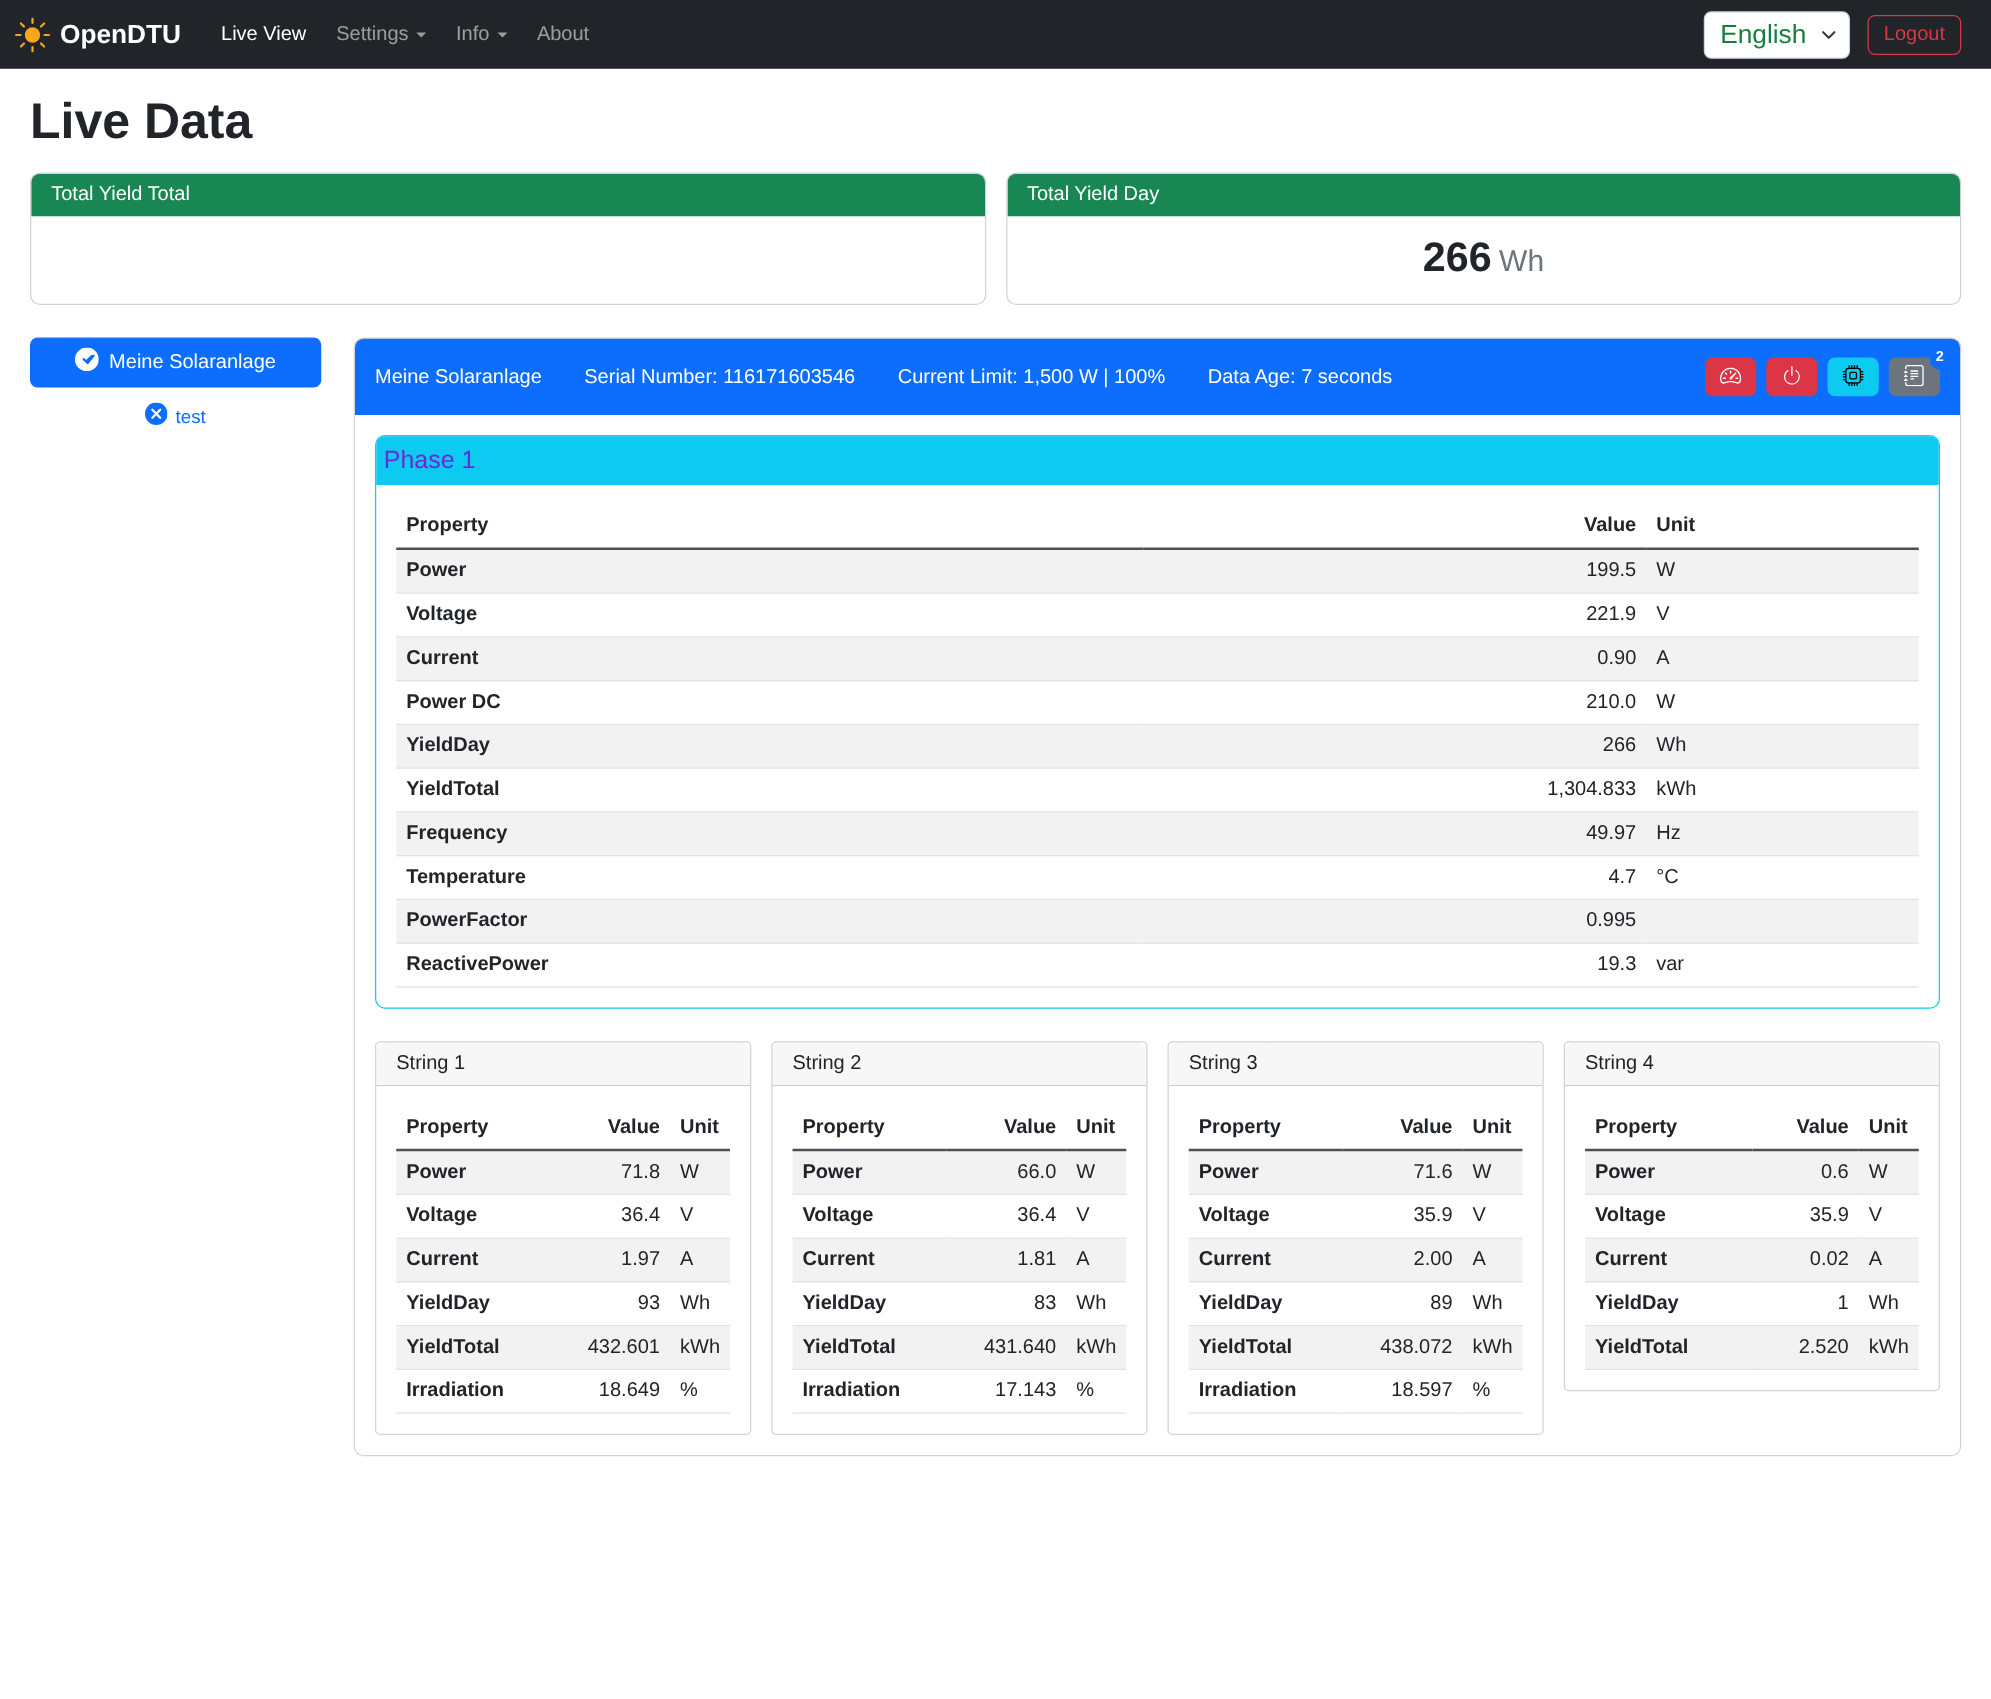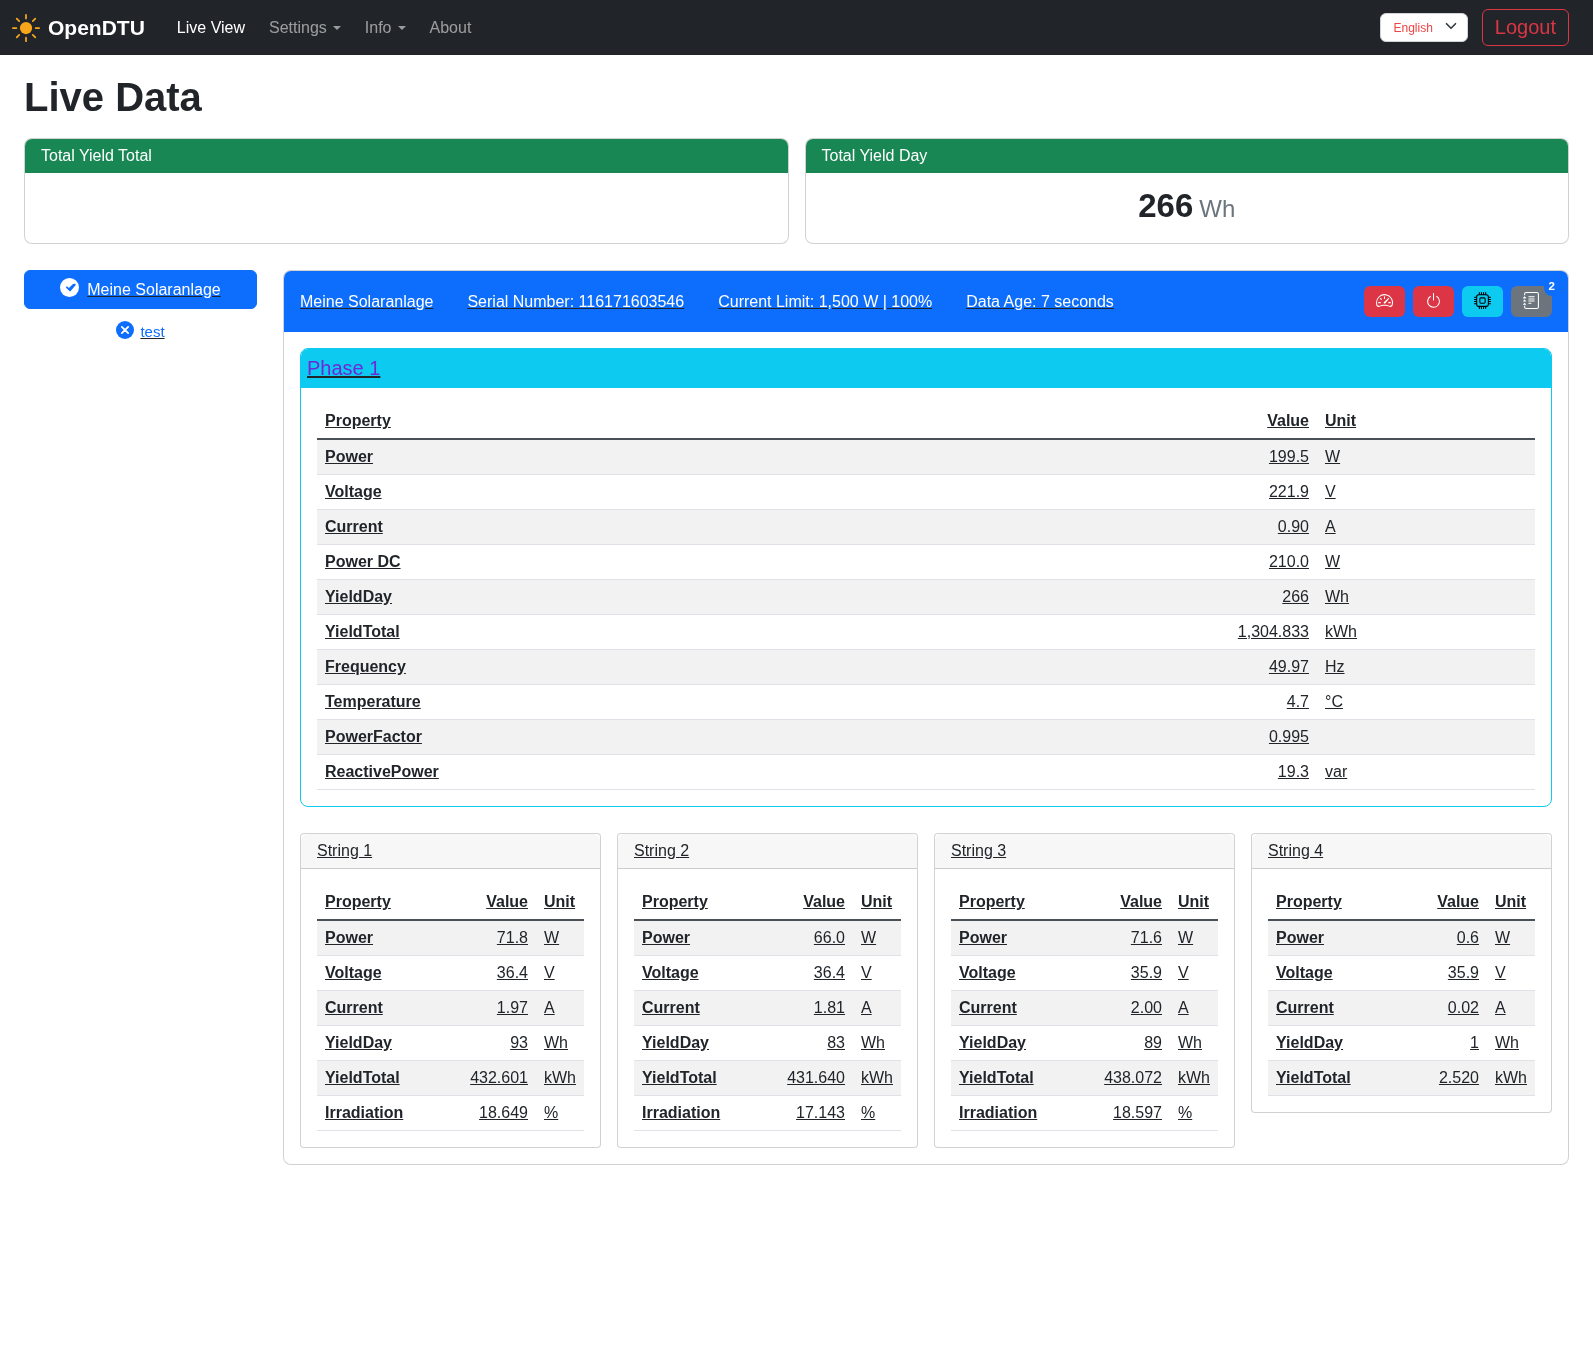--- a/index.html
+++ b/index.html
@@ -17,37 +17,37 @@
     background: var(--dark, #212529);
     height: 55px; padding: 0 24px 0 12px;
   }
   .brand { display: flex; align-items: center; gap: 8px; color: #fff; font-size: 21px; font-weight: 600; margin-right: 20px; cursor: pointer; }
   .brand svg { display: block; }
   .nav-links { display: flex; align-items: center; }
   .nav-link { color: rgba(255,255,255,.55); font-size: 16px; padding: 8px 12px; text-decoration: none; cursor: pointer; display: flex; align-items: center; background: none; border: none; font-family: inherit; }
   .nav-link.active { color: #fff; }
   .caret { display: inline-block; margin-left: 6px; border-top: 4px solid currentColor; border-right: 4px solid transparent; border-left: 4px solid transparent; }
   .nav-right { margin-left: auto; display: flex; align-items: center; gap: 14px; }
-  .lang-select { display: flex; align-items: center; gap: 12px; background: #fff; color: #ef4444; border: 1px solid #ced4da; border-radius: 6px; padding: 6px 10px 6px 12px; font-size: 12px; font-family: inherit; cursor: pointer; }
-  .logout-btn { background: transparent; color: var(--danger, #dc3545); border: 1px solid var(--danger, #dc3545); border-radius: 6px; padding: 6px 12px; font-size: 20px; font-family: inherit; cursor: pointer; }
+  .lang-select { display: flex; align-items: center; gap: 12px; background: #fff; color: #15803d; border: 1px solid #ced4da; border-radius: 6px; padding: 6px 10px 6px 12px; font-size: 21px; font-family: inherit; cursor: pointer; }
+  .logout-btn { background: transparent; color: var(--danger, #dc3545); border: 1px solid var(--danger, #dc3545); border-radius: 6px; padding: 6px 12px; font-size: 16px; font-family: inherit; cursor: pointer; }
 
   
   .container { padding: 0 24px; }
   .page-title { font-size: 40px; font-weight: 700; margin: 20px 0 18px; }
 
   
   .summary-row { display: flex; gap: 16px; margin-bottom: 26px; }
   .summary-card { flex: 1; border: 1px solid rgba(0,0,0,.175); border-radius: 8px; overflow: hidden; background: #fff; }
   .summary-header { background: var(--success, #198754); color: #fff; padding: 8px 16px; font-size: 16px; }
   .summary-body { text-align: center; padding: 14px 16px 18px; }
   .summary-value { font-size: 33px; font-weight: 700; }
   .summary-unit { font-size: 24px; color: #6c757d; margin-left: 6px; }
 
   
-  .content-row { display: flex; align-items: flex-start; gap: 26px; margin-bottom: 36px; text-decoration: underline; }
+  .content-row { display: flex; align-items: flex-start; gap: 26px; margin-bottom: 36px; }
   .sidebar { width: 233px; flex: none; }
   .inverter-btn { width: 100%; display: flex; align-items: center; justify-content: center; gap: 8px; background: var(--primary, #0d6efd); color: #fff; border: 1px solid var(--primary, #0d6efd); border-radius: 6px; padding: 7px 12px; font-size: 16px; font-family: inherit; cursor: pointer; }
   .inverter-link { display: flex; align-items: center; justify-content: center; gap: 6px; color: var(--primary, #0d6efd); font-size: 15px; margin-top: 12px; cursor: pointer; }
 
   
   .main-panel { flex: 1; border: 1px solid rgba(0,0,0,.175); border-radius: 8px; background: #fff; }
   .panel-header { display: flex; align-items: center; gap: 34px; background: var(--primary, #0d6efd); color: #fff; padding: 15px 16px; border-radius: 7px 7px 0 0; font-size: 16px; }
   .panel-actions { margin-left: auto; display: flex; gap: 8px; }
   .icon-btn { position: relative; width: 41px; height: 31px; display: flex; align-items: center; justify-content: center; border: none; border-radius: 6px; cursor: pointer; color: #fff; }
   .icon-btn.btn-danger { background: var(--danger, #dc3545); }

